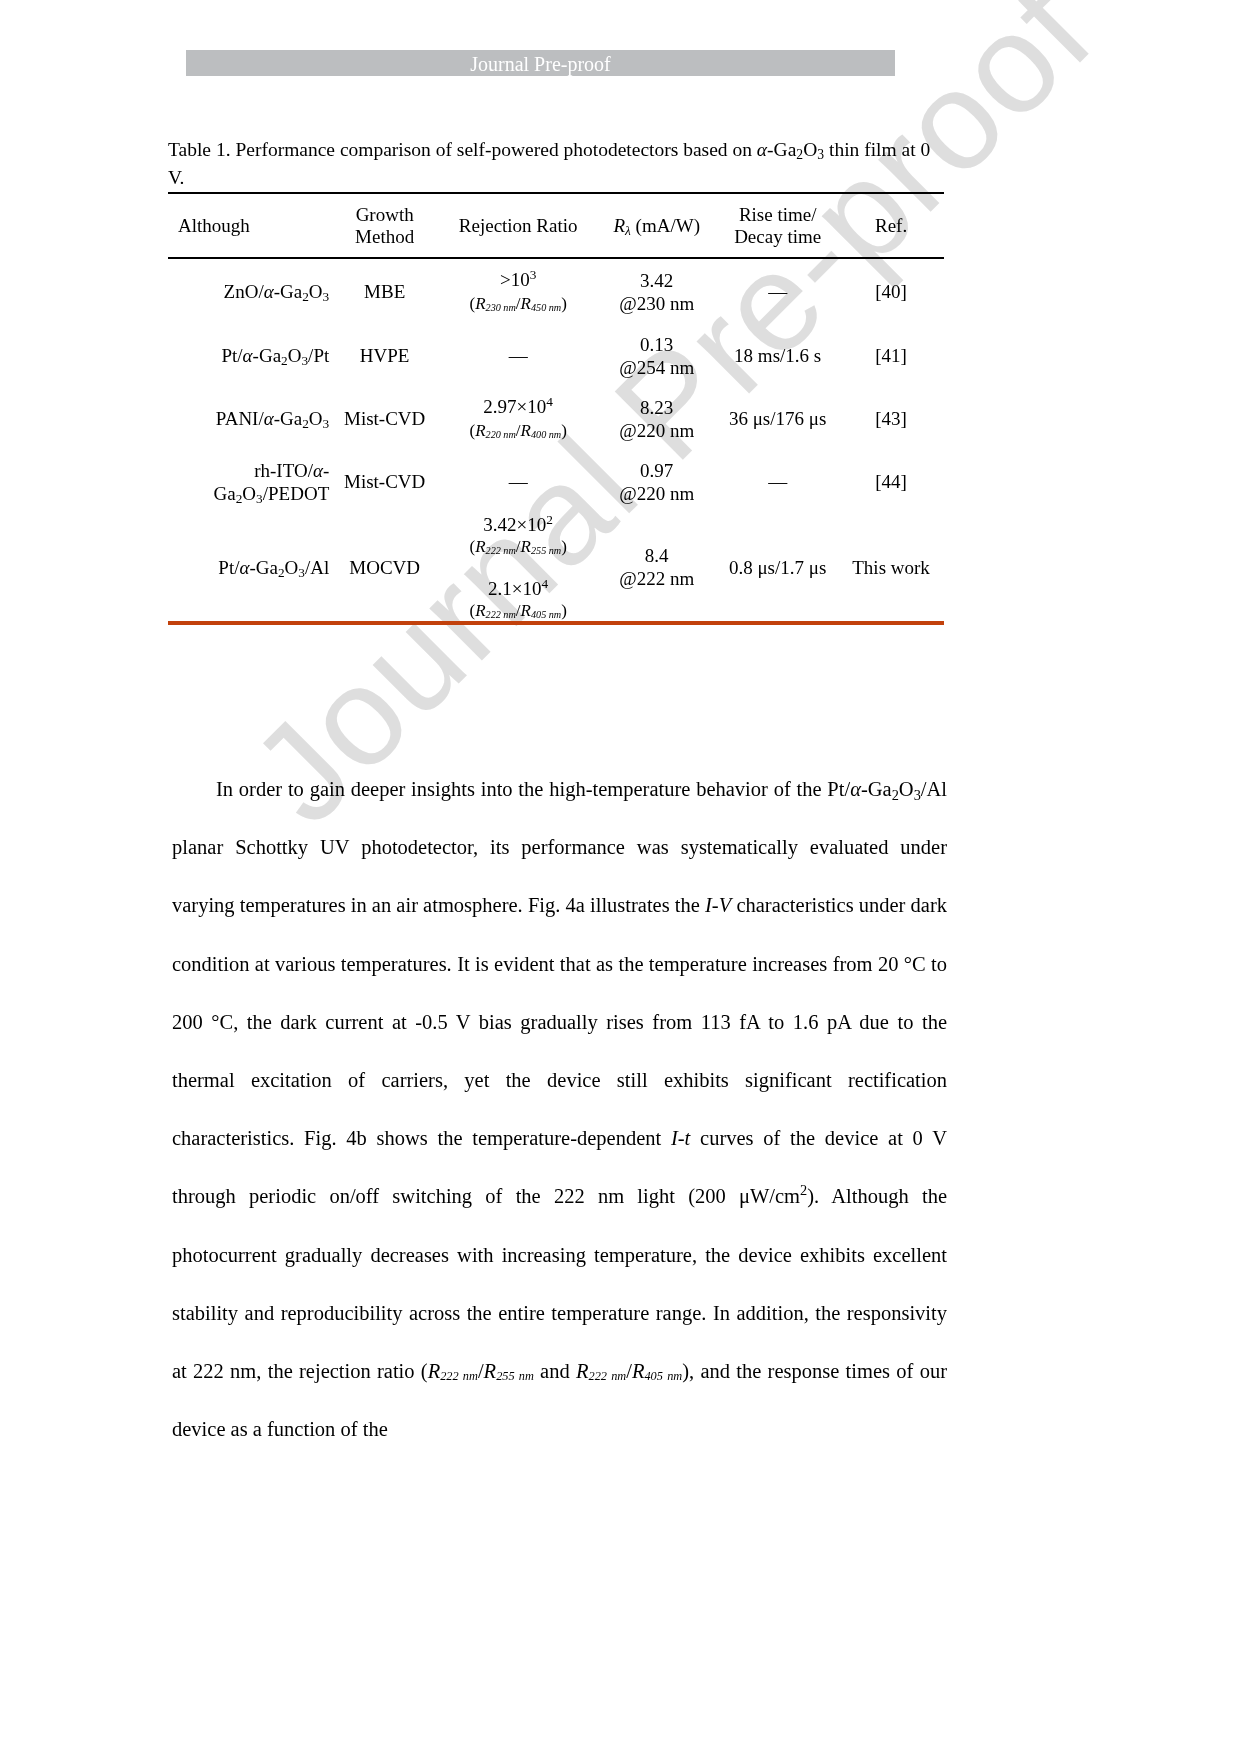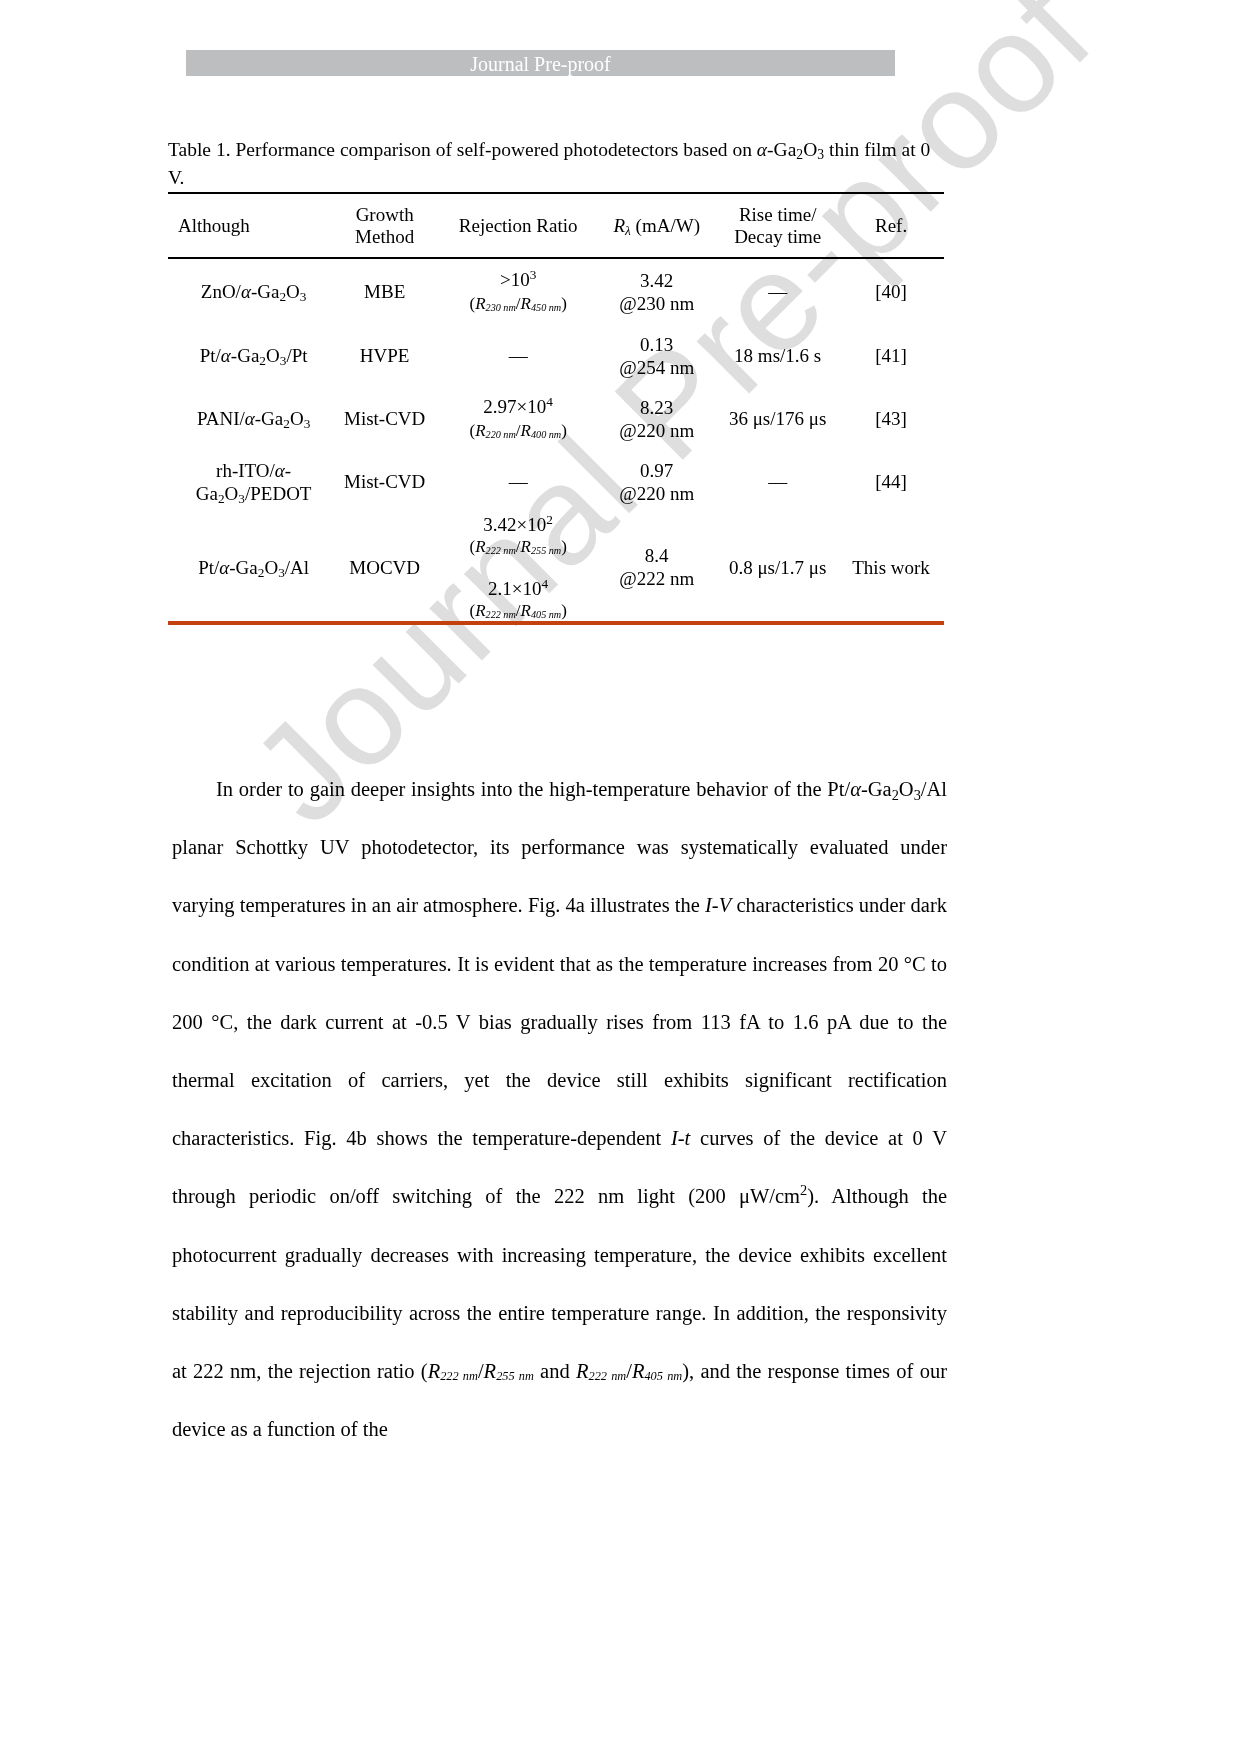--- a/index.html
+++ b/index.html
@@ -7,21 +7,21 @@
          font-family:"Liberation Serif","DejaVu Serif",serif; color:#000; }
   .header-bar { position:absolute; left:186px; top:50px; width:709px; height:26px; background:#bcbec0;
                 color:#ffffff; font-size:20px; text-align:center; line-height:28px; }
   .caption { position:absolute; left:168px; top:136px; width:776px; font-size:19.5px; line-height:28px; }
   .tbl { position:absolute; left:168px; top:192px; width:776px; border-collapse:collapse; font-size:19px; }
   table.data { width:776px; border-collapse:collapse; }
   table.data th { font-weight:normal; height:63px; border-top:2px solid #000; border-bottom:2px solid #000;
                   vertical-align:middle; line-height:22px; padding:0; }
   table.data td { vertical-align:middle; text-align:center; line-height:23px; padding:0; }
   table.data tr.last td { border-bottom:4px solid #c2410c; }
-  table.data .c-struct { text-align:center; padding-left:10px; width:150px; }
+  table.data .c-struct { text-align:right; padding-left:10px; width:150px; }
   table.data th.c-struct { text-align:left; }
   .sub { font-size:70%; vertical-align:-0.25em; line-height:0; }
   .sup { font-size:70%; vertical-align:0.55em; line-height:0; }
   .it { font-style:italic; }
   .tiny { font-size:60%; font-style:italic; vertical-align:-0.2em; line-height:0; }
   .rr { font-size:17px; }
   .body-text { position:absolute; left:172px; top:760px; width:775px; font-size:20.5px; line-height:58.2px;
                text-align:justify; }
   .body-text p { margin:0; text-indent:44px; }
   .watermark { position:absolute; left:220px; top:740px; font-family:"Liberation Sans","DejaVu Sans",sans-serif;

